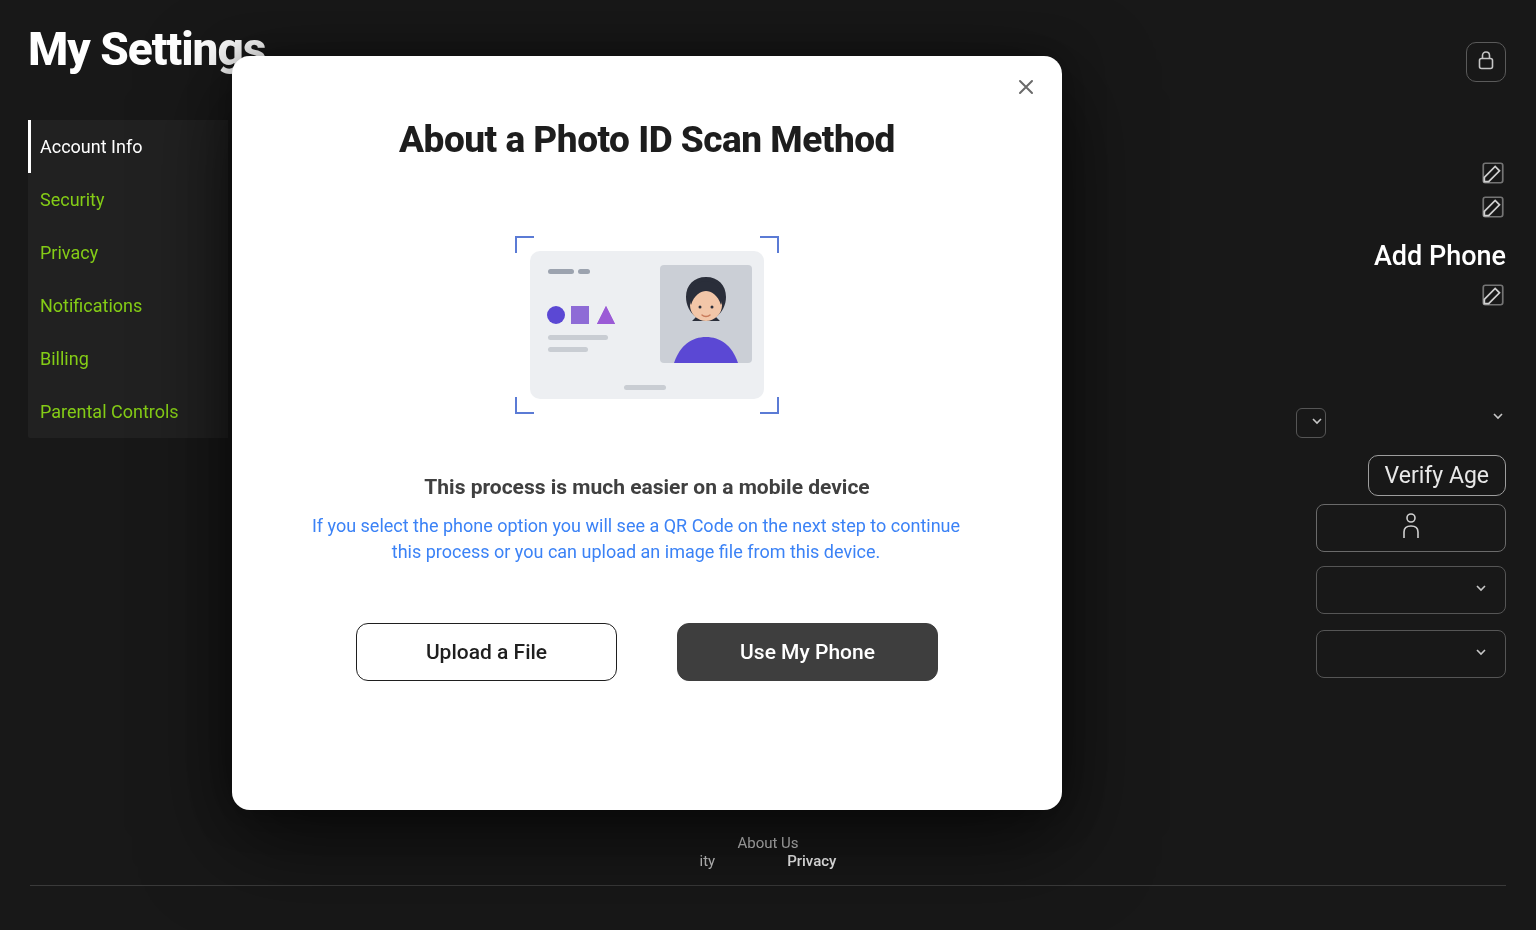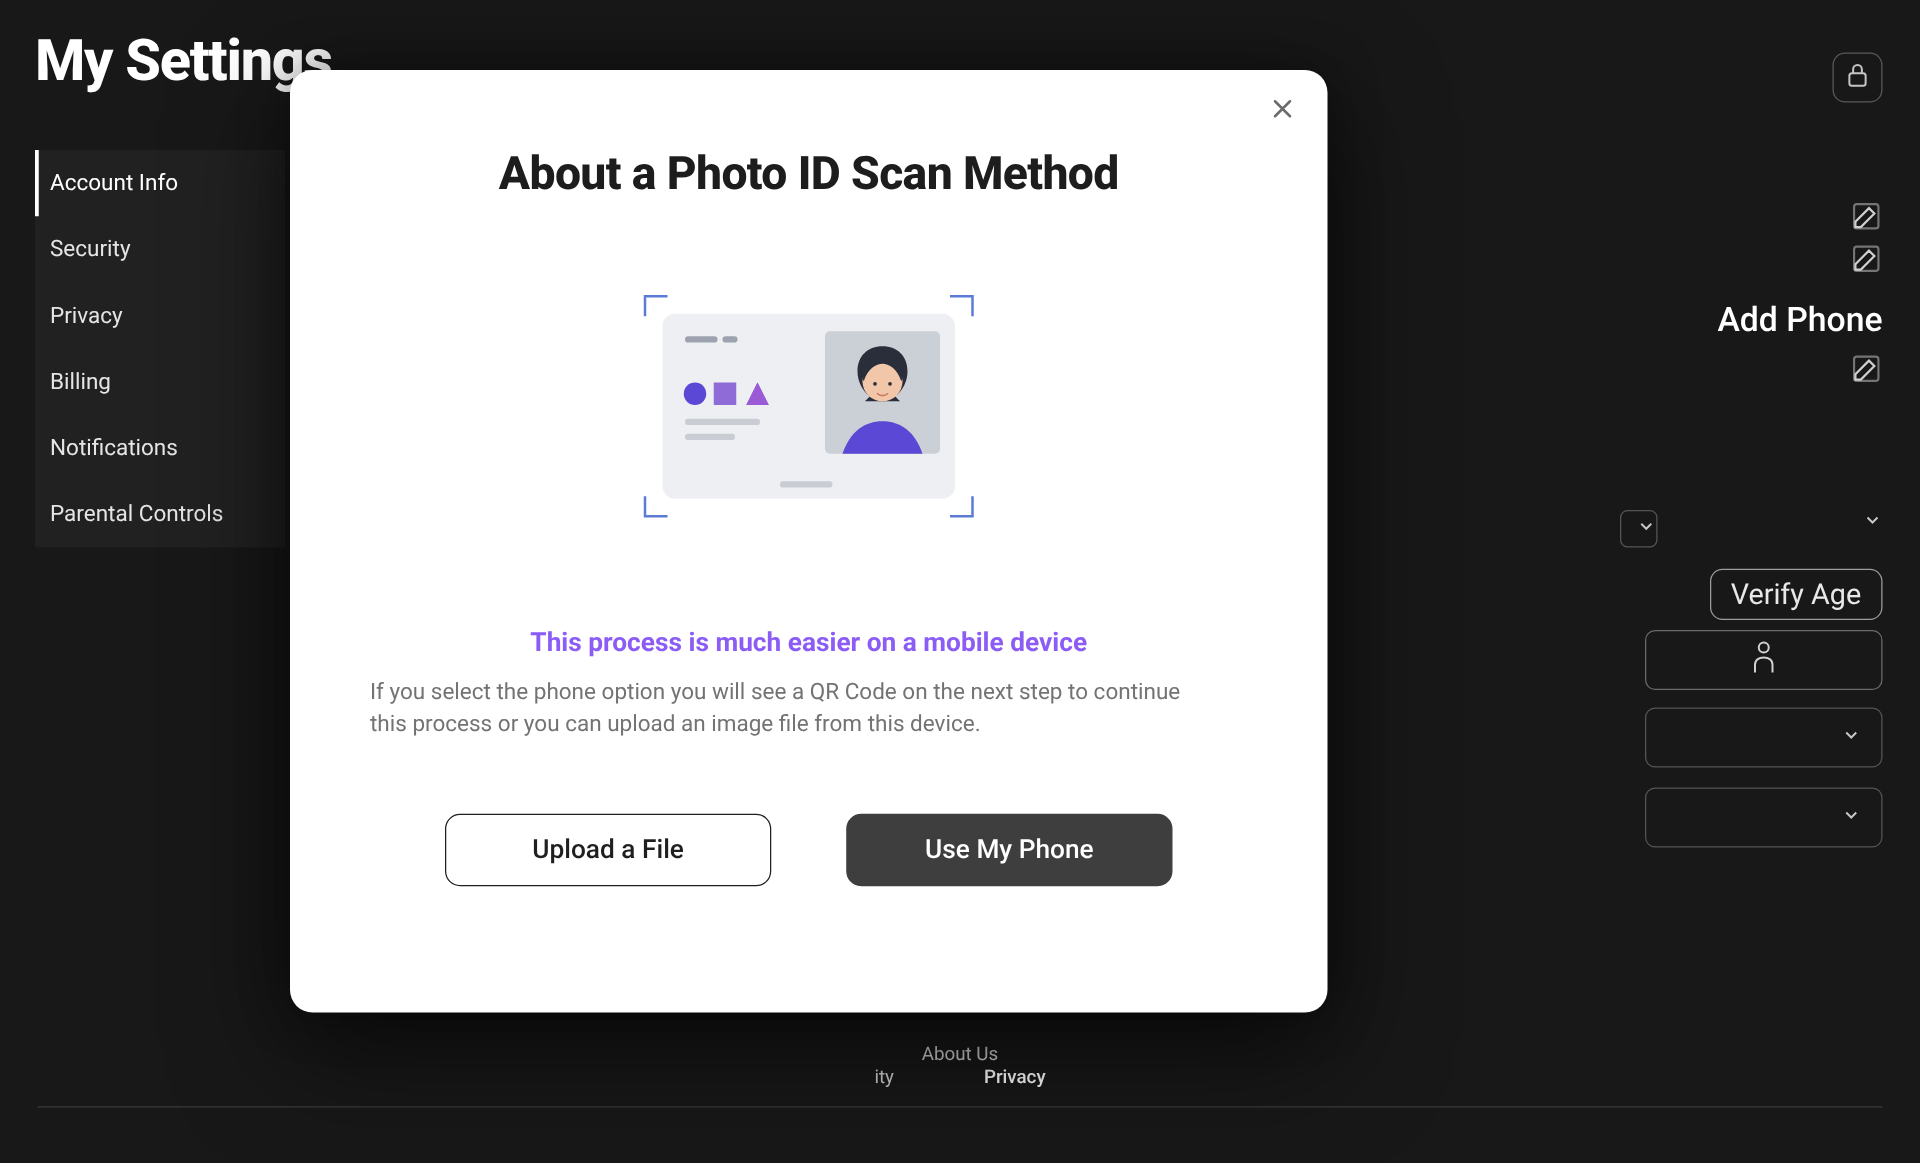--- a/index.html
+++ b/index.html
@@ -42,21 +42,21 @@
       left: 28px;
       top: 120px;
       width: 200px;
       background: rgba(255,255,255,0.04);
       border-top-left-radius: 2px;
       border-bottom-left-radius: 2px;
     }
     .sidebar-item {
       padding: 16px 12px;
       font-size: 18px;
-      color: #e5e5e5;
+      color: #84cc16;
       cursor: pointer;
     }
     .sidebar-item.active {
       border-left: 3px solid #fff;
       color: #fff;
       padding-left: 9px;
     }
     .right-col {
       position: absolute;
       right: 30px;
@@ -186,27 +186,27 @@
     }
     .id-illustration {
       display: flex;
       justify-content: center;
       margin-top: 74px;
     }
     .modal-sub {
       text-align: center;
       font-size: 21px;
       font-weight: 700;
-      color: #8b5cf6;
-      margin-top: 88px;
+      color: #404040;
+      margin-top: 60px;
     }
     .modal-desc {
-      text-align: left;
+      text-align: center;
       font-size: 18px;
-      color: #737373;
+      color: #3b82f6;
       margin: 14px 50px 0 28px;
       line-height: 1.45;
     }
     .modal-buttons {
       display: flex;
       gap: 60px;
       margin: 58px 88px 0 88px;
     }
     .m-btn {
       flex: 1;
@@ -248,24 +248,24 @@
   <div class="sidebar-item active">
     <span>Account Info</span>
   </div>
   <div class="sidebar-item">
     <span>Security</span>
   </div>
   <div class="sidebar-item">
     <span>Privacy</span>
   </div>
   <div class="sidebar-item">
+    <span>Notifications</span>
+  </div>
+  <div class="sidebar-item">
     <span>Billing</span>
-  </div>
-  <div class="sidebar-item">
-    <span>Notifications</span>
   </div>
   <div class="sidebar-item">
     <span>Parental Controls</span>
   </div>
 </nav>
 
 <div class="right-col">
   <span class="edit-icon">
     <svg width="26" height="26" viewBox="0 0 24 24" fill="none">
         <path d="M4 20h4l10-10-4-4L4 16v4z" stroke="#d0d0d0" stroke-width="1.6"></path>

